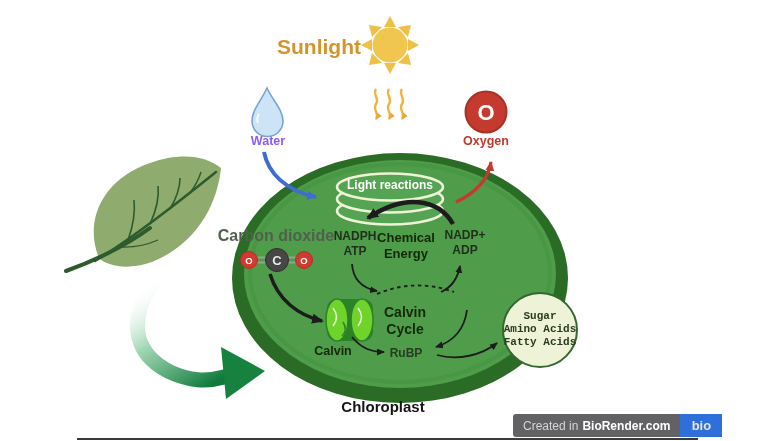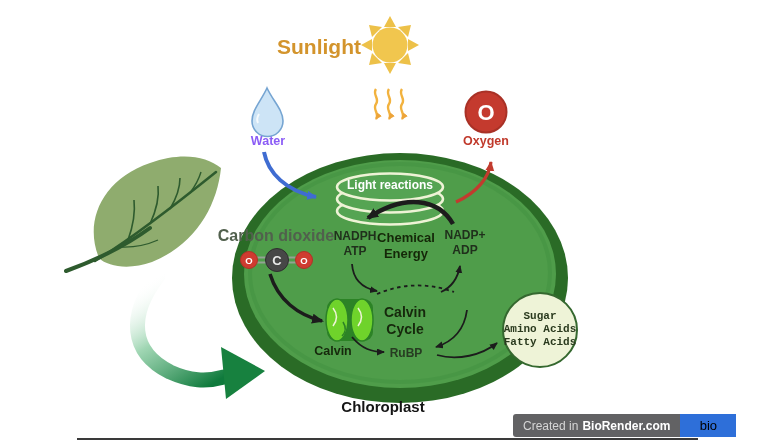--- a/index.html
+++ b/index.html
@@ -18,21 +18,21 @@
   .co2lbl{left:276px;top:227px;font-size:16px;font-weight:800;color:#51604d;}
   .calvin{left:405px;top:304px;font-size:14px;font-weight:800;color:#16280c;line-height:17px;}
   .rubisco{left:333px;top:344px;font-size:12.5px;font-weight:800;color:#16280c;}
   .rubp{left:406px;top:347px;font-size:12px;font-weight:700;color:#273c22;}
   .products{left:540px;top:310px;font-size:11px;font-weight:800;color:#2a3a1e;line-height:13px;font-family:Liberation Mono, monospace;}
   .chloro{left:383px;top:398px;font-size:15px;font-weight:800;color:#141414;text-align:right;}
   .watermark{position:absolute;left:513px;top:414px;height:23px;display:flex;align-items:stretch;}
   .wm-gray{display:flex;align-items:center;background:rgba(86,86,88,0.93);border-radius:3px 0 0 3px;
            padding:0 10px;font-size:12px;color:#d6d6d6;}
   .wm-gray b{color:#ffffff;font-weight:700;margin-left:4px;}
-  .wm-blue{width:56px;background:#2e6fd9;color:#000000;font-weight:400;font-size:13px;
+  .wm-blue{width:42px;background:#2e6fd9;color:#e5e5e5;font-weight:700;font-size:13px;
            display:flex;align-items:center;justify-content:center;}
   .bottom-line{position:absolute;left:77px;top:438px;width:621px;height:1.5px;background:#3a3a3a;}
 </style>
 </head>
 <body>
 
 <div class="stage">
 
   <svg width="772" height="441" viewBox="0 0 772 441">
     <defs>

